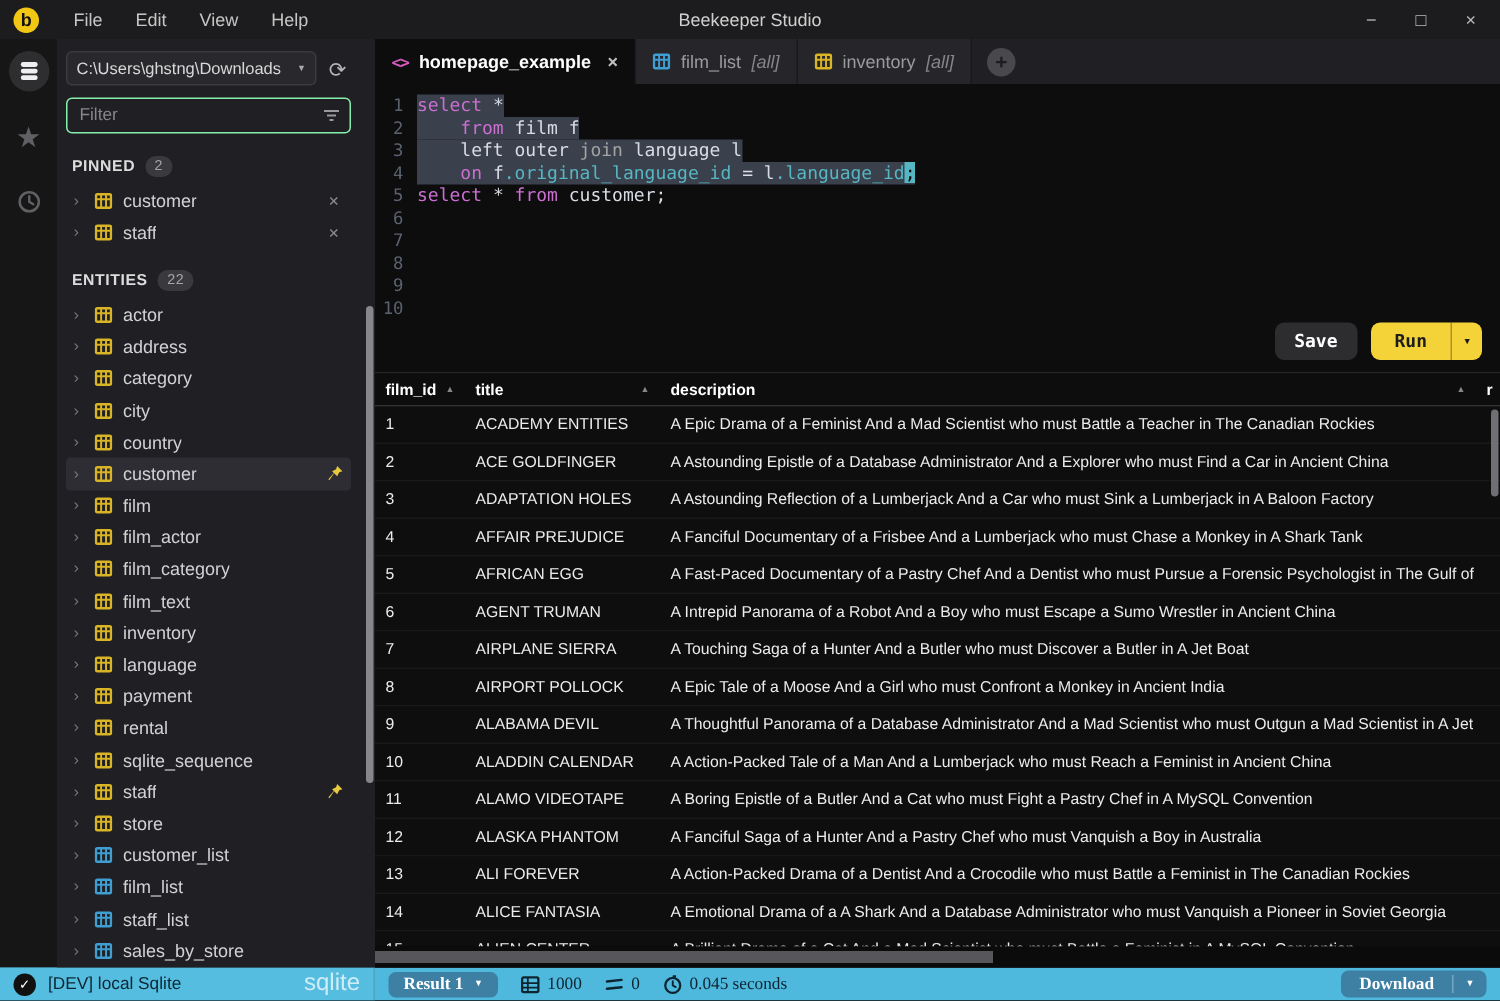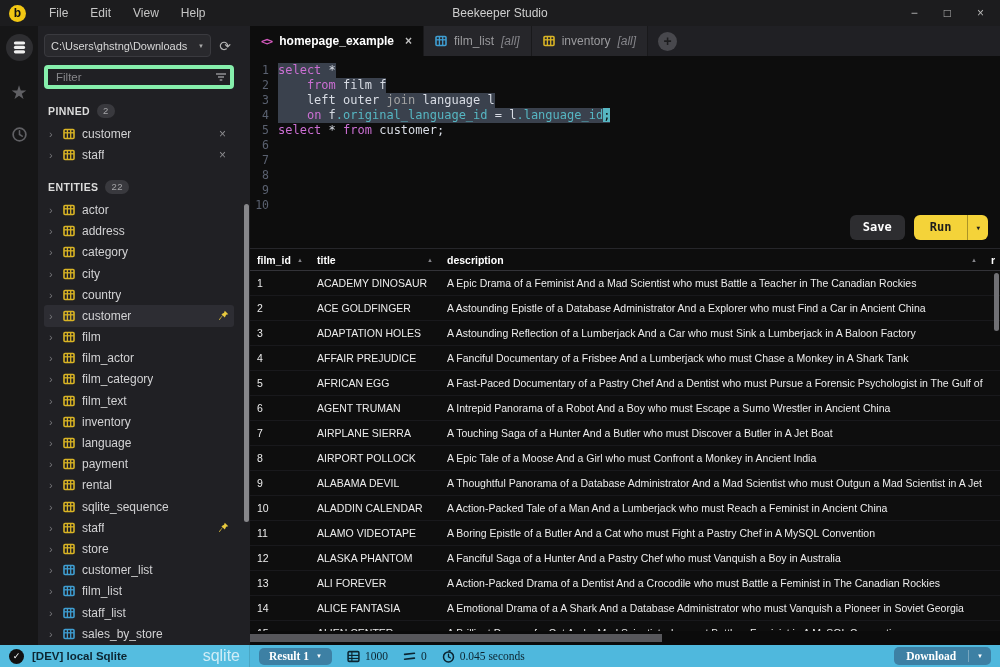--- a/index.html
+++ b/index.html
@@ -26,21 +26,21 @@
   .rail-history { margin-top:24px; }
 
   .sidebar { width:212px; background:#202024; position:relative; display:flex; flex-direction:column; padding:8px 16px 0 6px; flex-shrink:0; }
   .conn-row { display:flex; align-items:center; gap:5px; }
   .conn-select { flex:1; background:#29292d; border:1px solid #3a3a3f; border-radius:4px; height:23px;
                  color:#d8d8d8; font-size:11px; display:flex; align-items:center; padding:0 6px; overflow:hidden; }
   .conn-text { white-space:nowrap; overflow:hidden; flex:1; }
   .conn-caret { font-size:6px; color:#aaa; margin-left:4px; }
   .conn-refresh { color:#b5b5b5; font-size:14px; width:18px; text-align:center; }
   .filter-row { margin-top:8px; position:relative; }
-  .filter-input { width:100%; background:transparent; border:4px solid #86efac; border-radius:4px; height:24px;
+  .filter-input { width:100%; background:transparent; border:1px solid #86efac; border-radius:4px; height:24px;
                   color:#ddd; font-size:11.5px; padding:0 24px 0 8px; outline:none; }
   .filter-input::placeholder { color:#87878b; }
   .funnel { position:absolute; right:7px; top:6px; }
 
   .section-header { margin:15px 4px 5px 4px; display:flex; align-items:center; gap:7px;
                     color:#dcdcdc; font-weight:bold; font-size:10.5px; letter-spacing:.4px; }
   .badge { background:#39393e; color:#a5a5a8; border-radius:8px; padding:0 6px; height:14px; line-height:14px;
            font-size:9.5px; font-weight:normal; }
   .tree { }
   .entities-wrap { flex:1; overflow:hidden; }
@@ -93,21 +93,21 @@
   .v-scroll { position:absolute; right:1px; top:24px; width:5px; height:58px; background:#707074; border-radius:3px; }
   .h-strip { height:14px; background:#0b0b0b; position:relative; flex-shrink:0; }
   .h-scroll { position:absolute; left:0; top:3px; width:412px; height:8px; background:#57575b; }
 
   
   .statusbar { height:22px; display:flex; background:#4fb8dd; font-size:11.5px; color:#0c2531; }
   .sb-left { width:250px; display:flex; align-items:center; gap:8px; padding:0 9px; background:#55bde0;
              border-right:1px solid rgba(0,0,0,.12); flex-shrink:0; }
   .check-circle { width:15px; height:15px; border-radius:50%; background:#111; color:#fff; font-size:9px;
                   display:flex; align-items:center; justify-content:center; flex-shrink:0; }
-  .sb-conn { font-weight:bold; white-space:nowrap; }
+  .sb-conn { font-weight:normal; white-space:nowrap; }
   .sb-dialect { margin-left:auto; color:rgba(255,255,255,.72); font-size:16px; }
   .sb-main { flex:1; display:flex; align-items:center; gap:15px; padding:0 9px; min-width:0;font-family:Liberation Serif, serif; }
   .result-btn { background:#3d80a4; color:#fff; border-radius:5px; padding:2.5px 10px; font-size:11.5px; font-weight:bold;
                 display:flex; align-items:center; gap:7px; }
   .sb-caret { font-size:6px; }
   .stat { display:flex; align-items:center; gap:5px; font-size:11.5px; }
   .download-btn { margin-left:auto; background:#3d80a4; color:#fff; border-radius:5px; display:flex; align-items:center;
                   font-size:11.5px; font-weight:bold; overflow:hidden; }
   .dl-label { padding:3px 12px; }
   .dl-caret { padding:3px 8px; border-left:1px solid rgba(255,255,255,.3); font-size:6px; }
@@ -541,21 +541,21 @@
           </div>
           <div class="hcell">
             <span>description</span>
             <span class="sort-caret">▲</span>
           </div>
           <div class="hcell">r</div>
         </div>
       <div class="grid-body" id="grid-body">
           <div class="grid-row">
             <div class="cell">1</div>
-            <div class="cell">ACADEMY DINOSAUR</div>
+            <div class="cell">ACADEMY ENTITIES</div>
             <div class="cell">A Epic Drama of a Feminist And a Mad Scientist who must Battle a Teacher in The Canadian Rockies</div>
             <div class="cell"></div>
           </div>
           <div class="grid-row">
             <div class="cell">2</div>
             <div class="cell">ACE GOLDFINGER</div>
             <div class="cell">A Astounding Epistle of a Database Administrator And a Explorer who must Find a Car in Ancient China</div>
             <div class="cell"></div>
           </div>
           <div class="grid-row">

